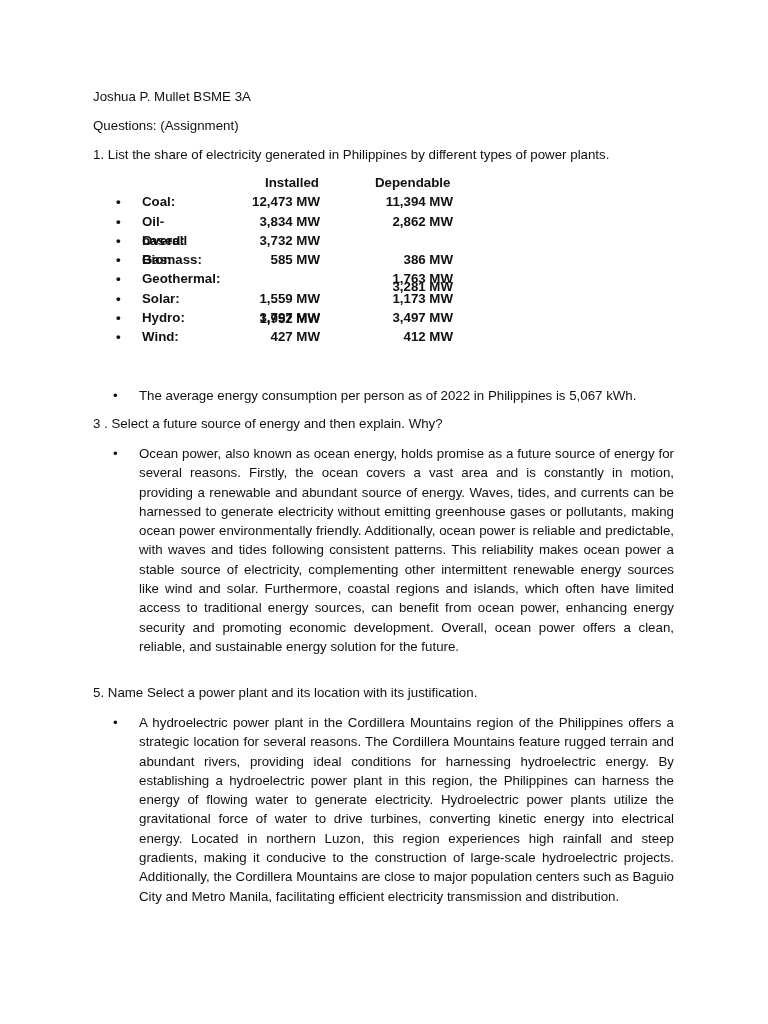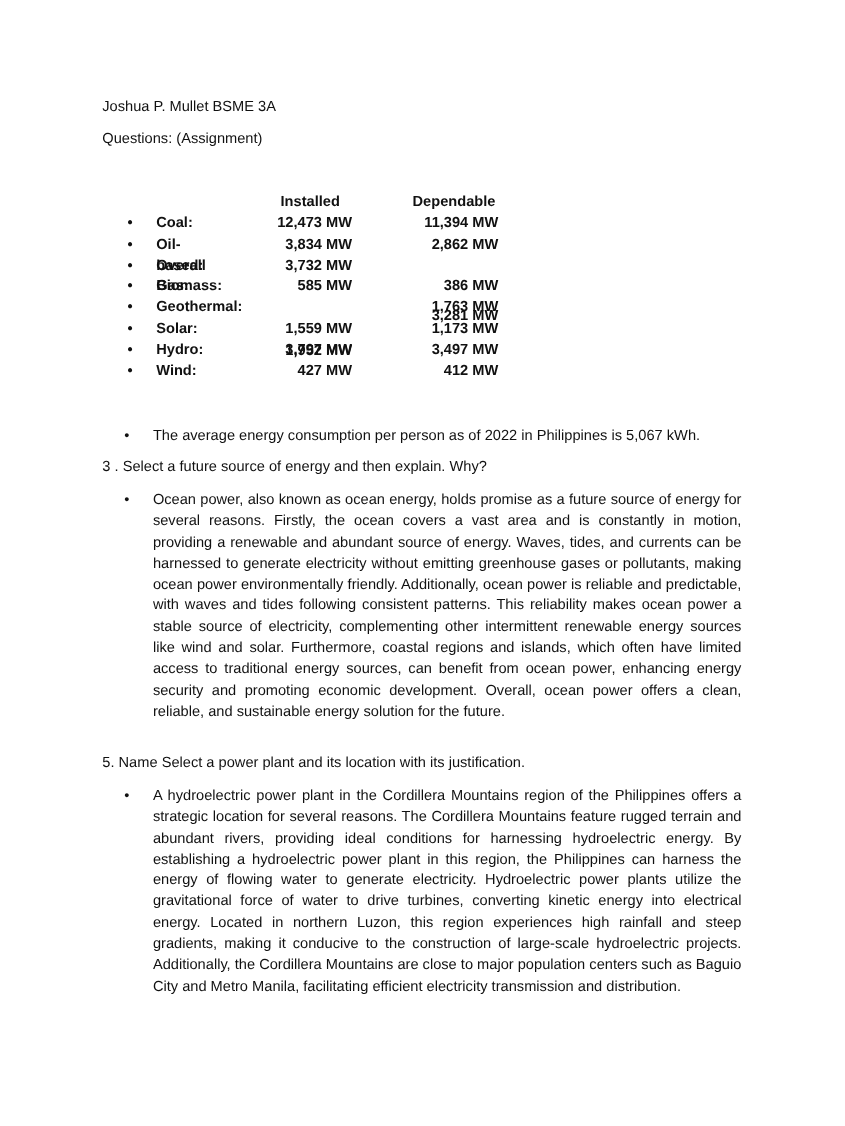--- a/index.html
+++ b/index.html
@@ -6,34 +6,35 @@
     body { width: 768px; height: 1024px; position: relative; overflow: hidden;
       font-family: "Liberation Sans", "DejaVu Sans", sans-serif; color: #111; font-size: 13.3px; }
     .page { position: absolute; left: 0; top: 0; width: 768px; height: 1024px; }
     .para { position: absolute; left: 93px; white-space: nowrap; }
     .table { position: absolute; left: 113px; top: 173px; font-weight: bold; }
     .trow { position: relative; height: 19.3px; line-height: 19.3px; }
     .bullet { position: absolute; left: 3px; top: 0; }
     .label { position: absolute; left: 29px; }
     .inst { position: absolute; right: -207px; width: 110px; text-align: right; }
     .dep { position: absolute; right: -340px; width: 110px; text-align: right; }
-    .hdr-inst { position: absolute; left: 142px; }
+    .hdr-inst { position: absolute; left: 152px; }
     .hdr-dep { position: absolute; left: 262px; }
     .blist { position: absolute; left: 113px; width: 561px; }
     .bitem { position: relative; padding-left: 26px; line-height: 19.3px; text-align: justify; }
     .bitem .dot { position: absolute; left: 0; top: 0; }
     .nowrap { white-space: nowrap; text-align: left; }
   </style>
 </head>
 <body>
 
 <div class="page">
 
   <div class="para" style="top:89px;">Joshua P. Mullet   BSME 3A</div>
   <div class="para" style="top:118px;">Questions: (Assignment)</div>
+  <div class="para" style="top:147px;">1. List the share of electricity generated in Philippines by different types of power plants.</div>
 
   <div class="table">
     <div class="trow">
       <span class="hdr-inst">Installed</span>
       <span class="hdr-dep">Dependable</span>
     </div>
     <div id="rows">
         <div class="trow">
           <span class="bullet">•</span>
           <span class="label">Coal:</span>

